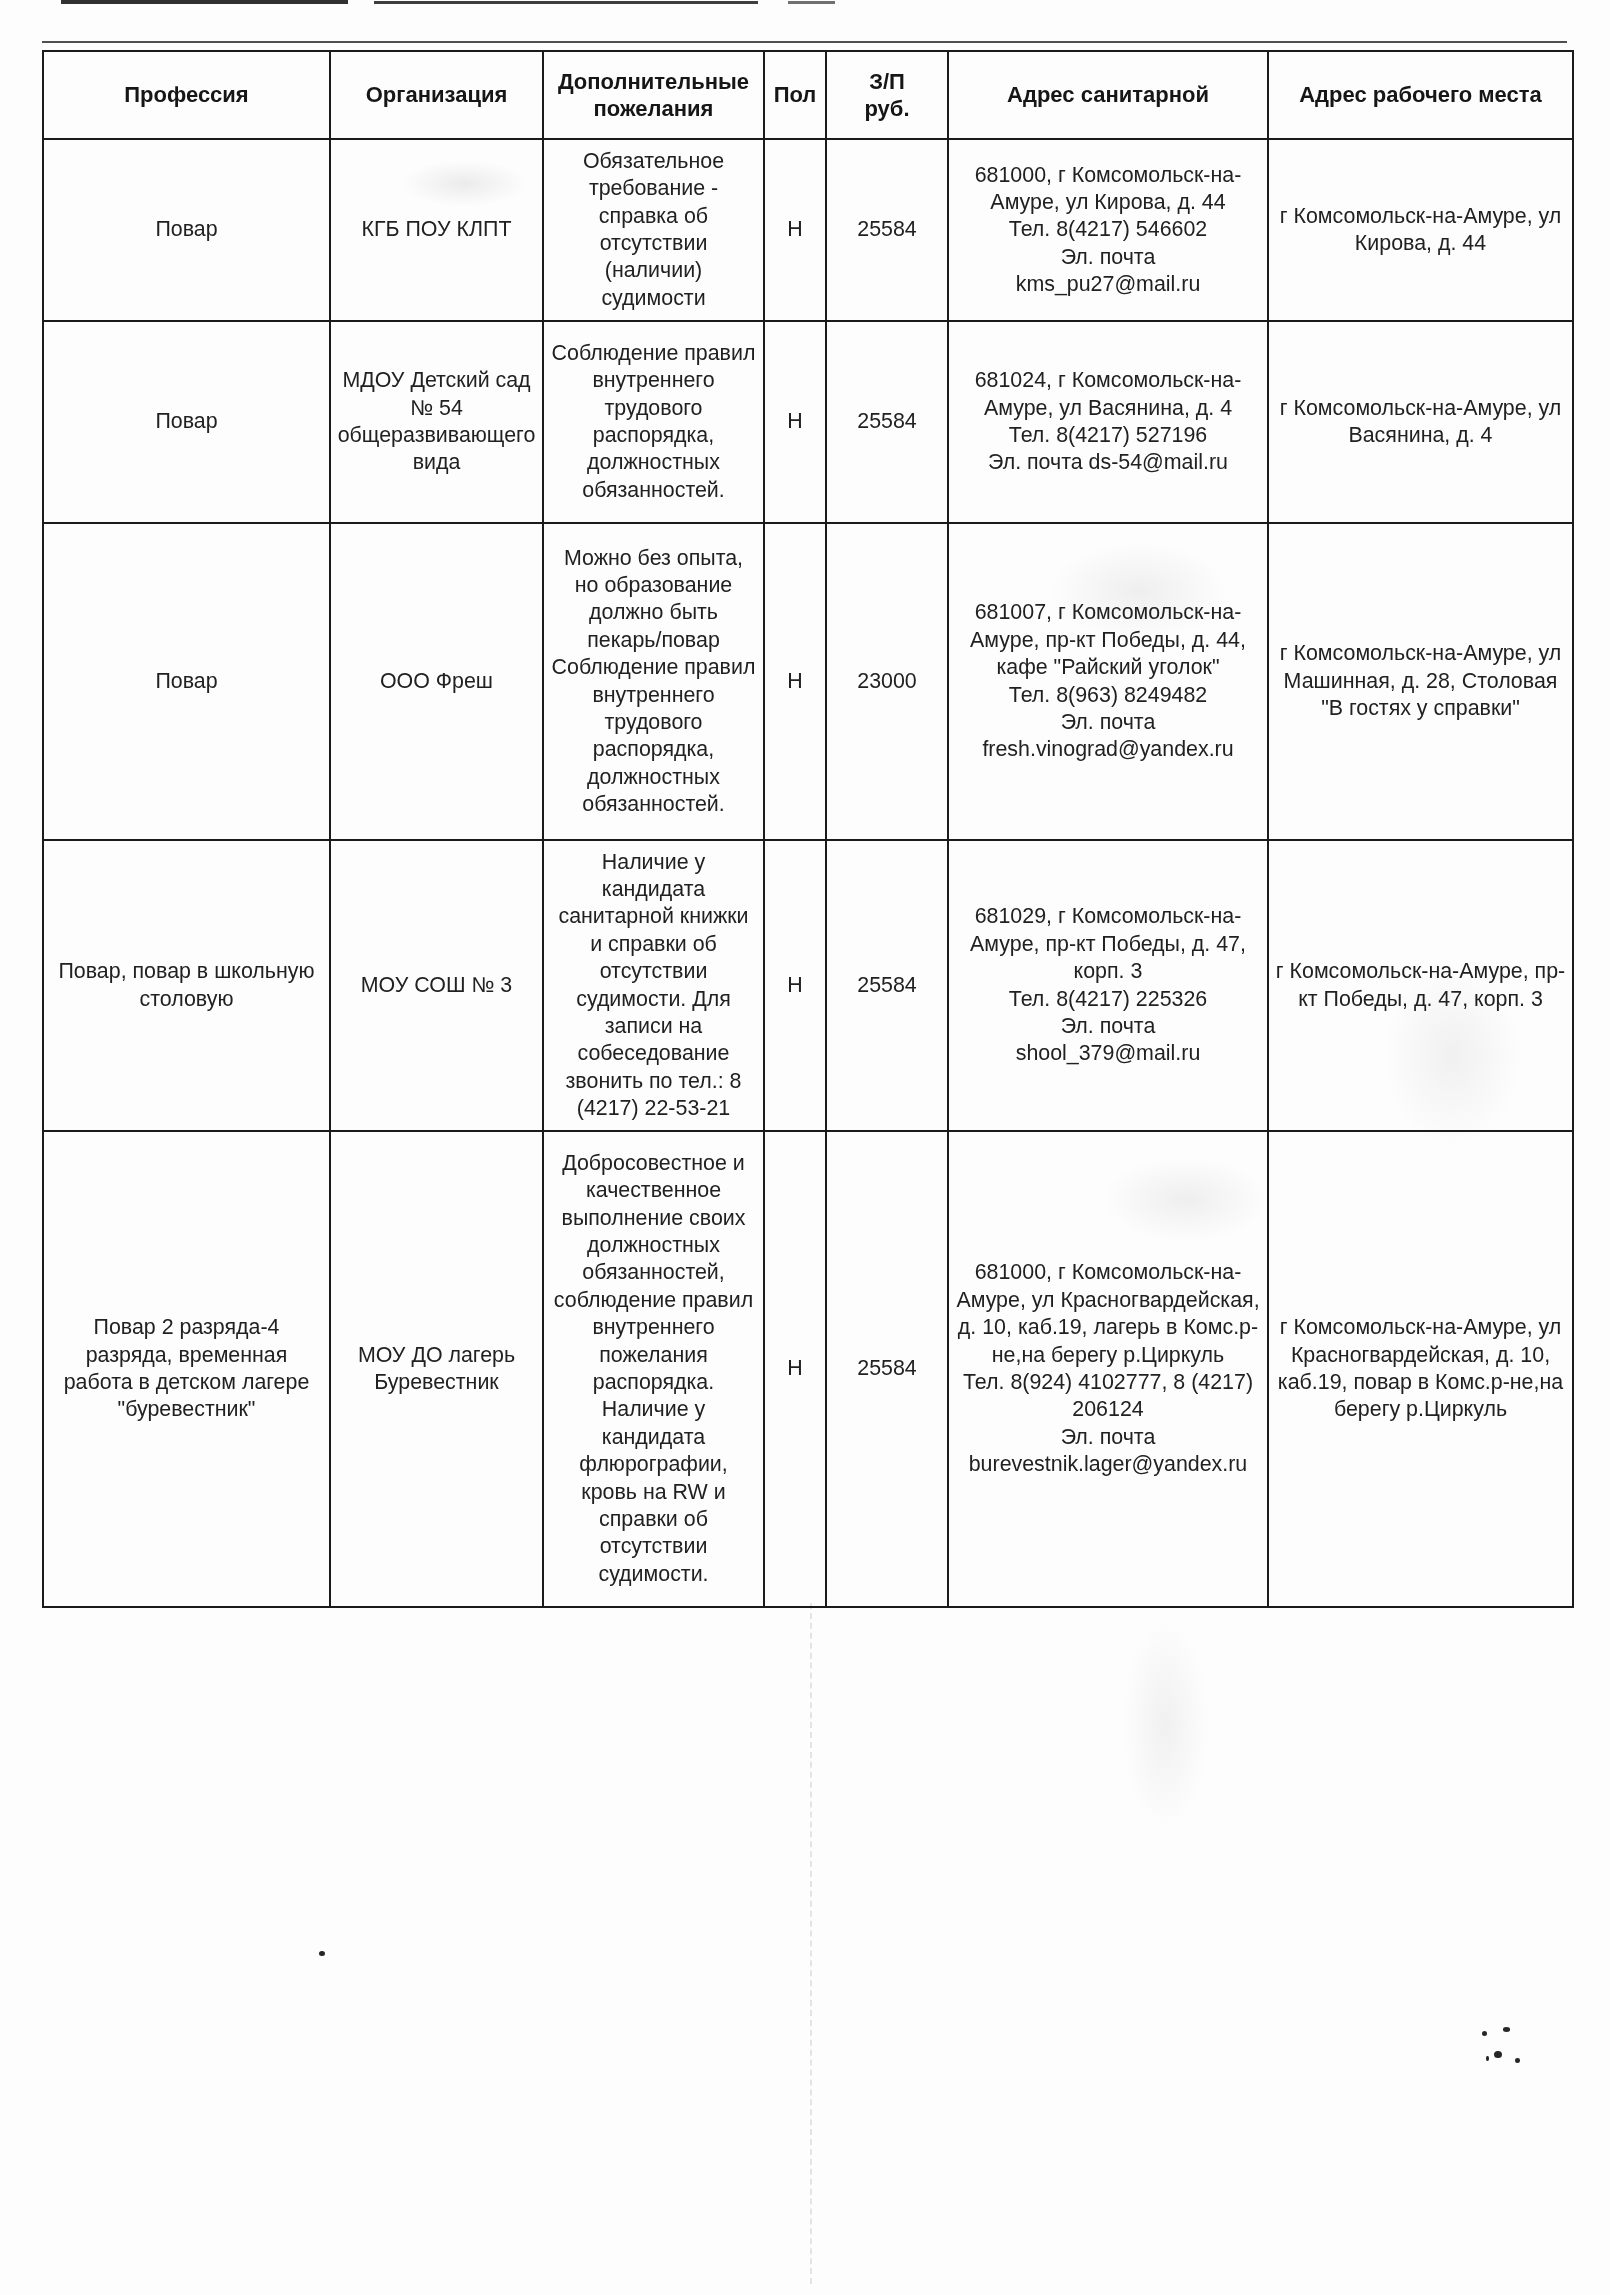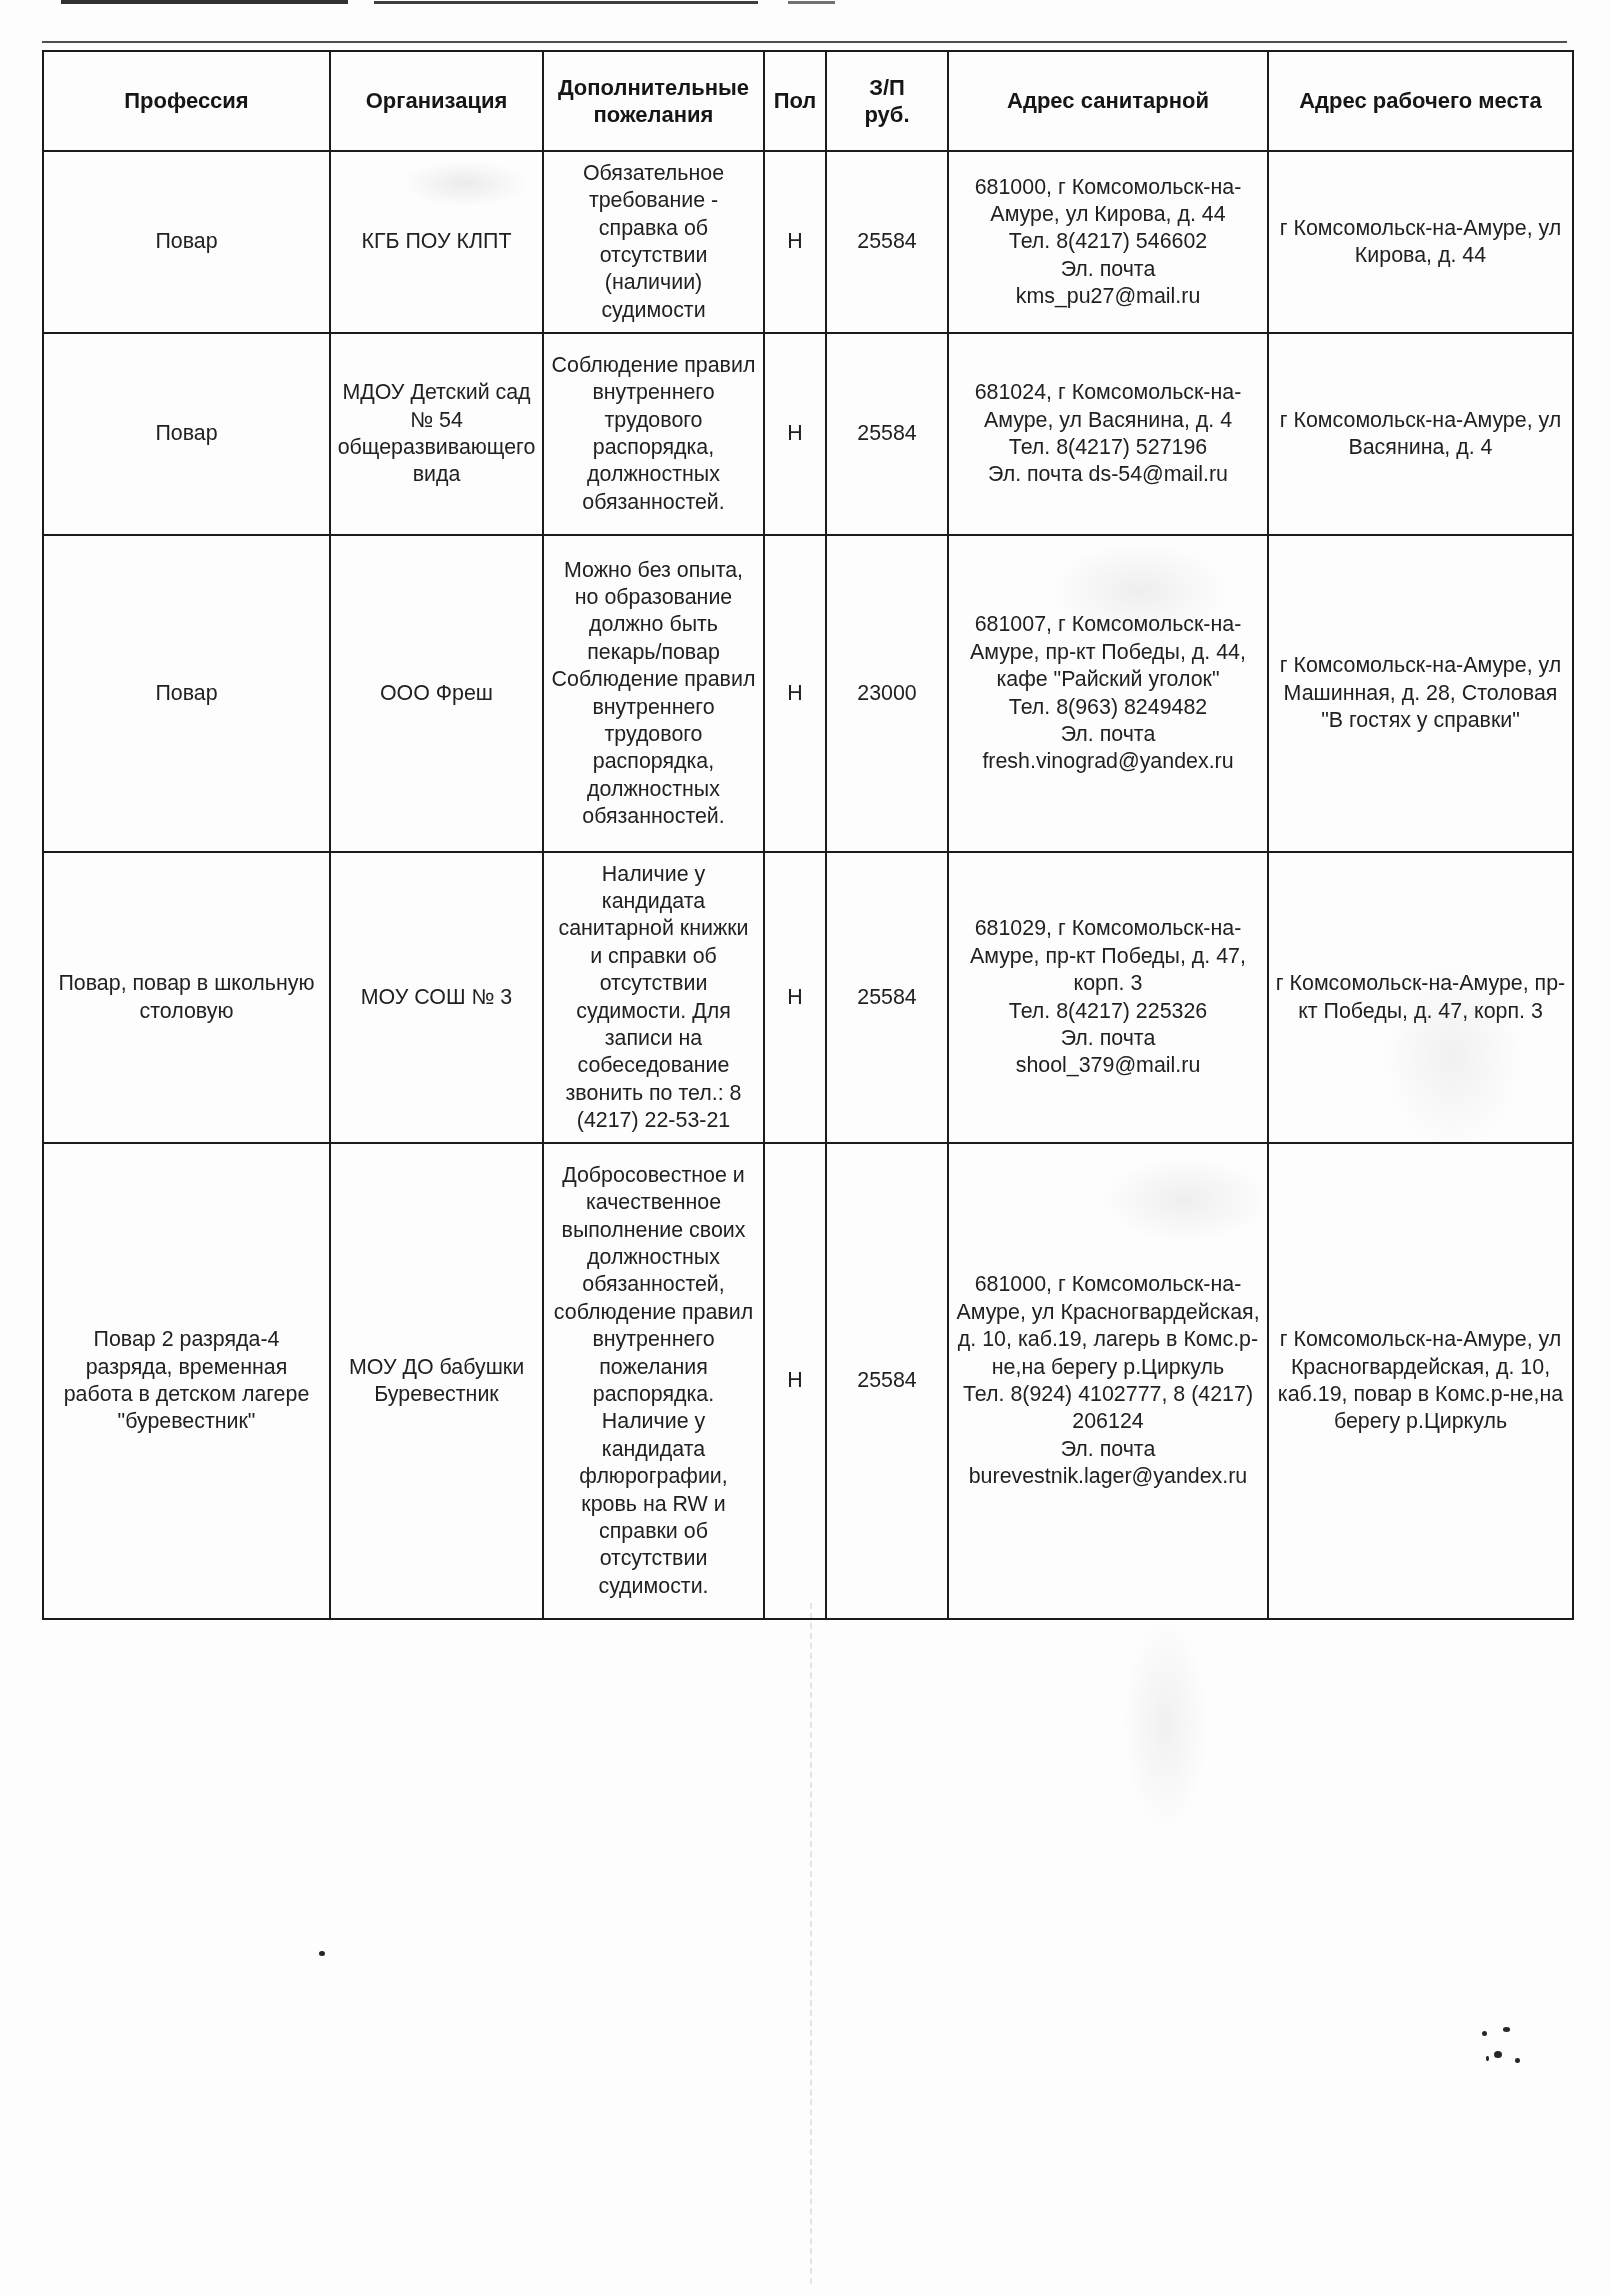--- a/index.html
+++ b/index.html
@@ -68,21 +68,21 @@
     <colgroup>
       <col style="width:287px">
       <col style="width:194px">
       <col style="width:221px">
       <col style="width:62px">
       <col style="width:122px">
       <col style="width:320px">
       <col style="width:305px">
     </colgroup>
     <thead>
-      <tr style="height:100px;margin-top:25px;">
+      <tr style="height:88px;margin-top:25px;">
         <th>Профессия</th>
         <th>Организация</th>
         <th>Дополнительные пожелания</th>
         <th>Пол</th>
         <th class="pre">З/П
 руб.</th>
         <th>Адрес санитарной</th>
         <th>Адрес рабочего места</th>
       </tr>
     </thead>
@@ -129,21 +129,21 @@
         <td>Н</td>
         <td>25584</td>
         <td class="pre">681029, г Комсомольск-на-Амуре, пр-кт Победы, д. 47, корп. 3
 Тел. 8(4217) 225326
 Эл. почта
 shool_379@mail.ru</td>
         <td>г Комсомольск-на-Амуре, пр-кт Победы, д. 47, корп. 3</td>
       </tr>
       <tr style="height:476px;">
         <td>Повар 2 разряда-4 разряда, временная работа в детском лагере "буревестник"</td>
-        <td>МОУ ДО бабушки Буревестник</td>
+        <td>МОУ ДО лагерь Буревестник</td>
         <td>Добросовестное и  качественное выполнение своих должностных обязанностей, соблюдение правил внутреннего пожелания распорядка. Наличие у кандидата флюрографии, кровь на RW и справки об отсутствии судимости.</td>
         <td>Н</td>
         <td>25584</td>
         <td class="pre">681000, г Комсомольск-на-Амуре, ул Красногвардейская, д. 10, каб.19, лагерь в Комс.р-не,на берегу р.Циркуль
 Тел. 8(924) 4102777, 8 (4217) 206124
 Эл. почта
 burevestnik.lager@yandex.ru</td>
         <td>г Комсомольск-на-Амуре, ул Красногвардейская, д. 10, каб.19, повар в Комс.р-не,на берегу р.Циркуль</td>
       </tr>
     </tbody>

